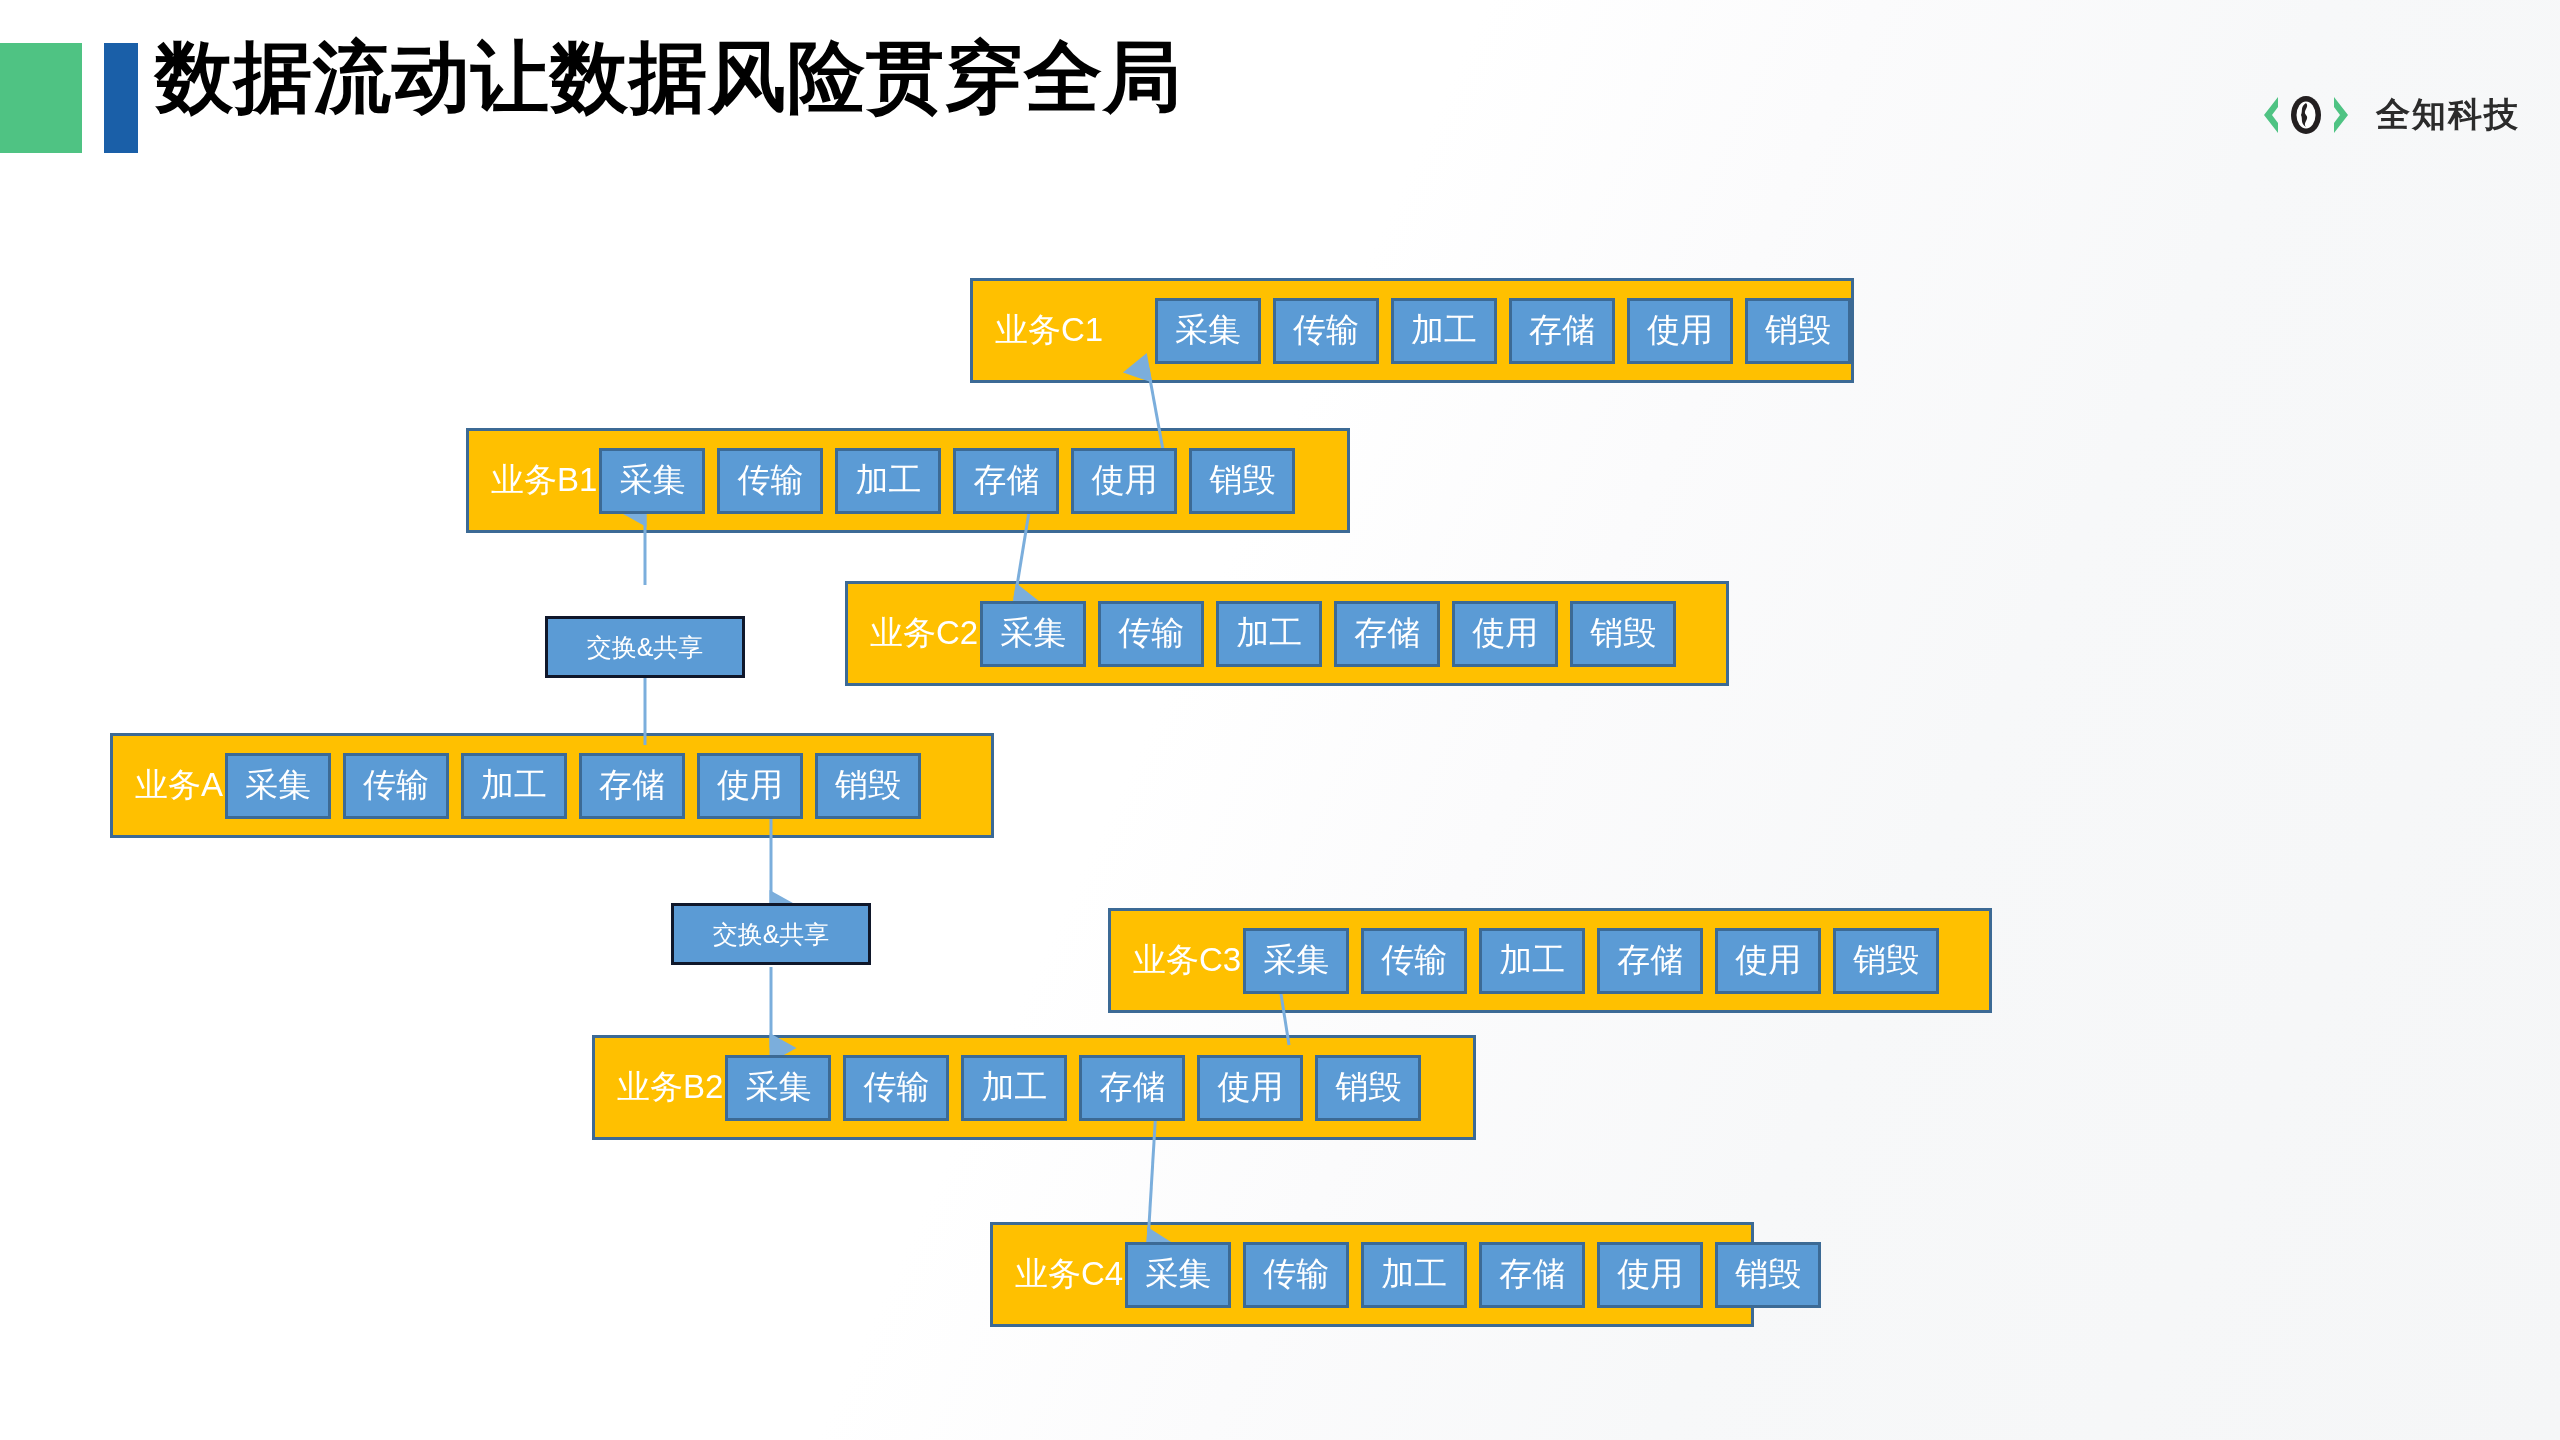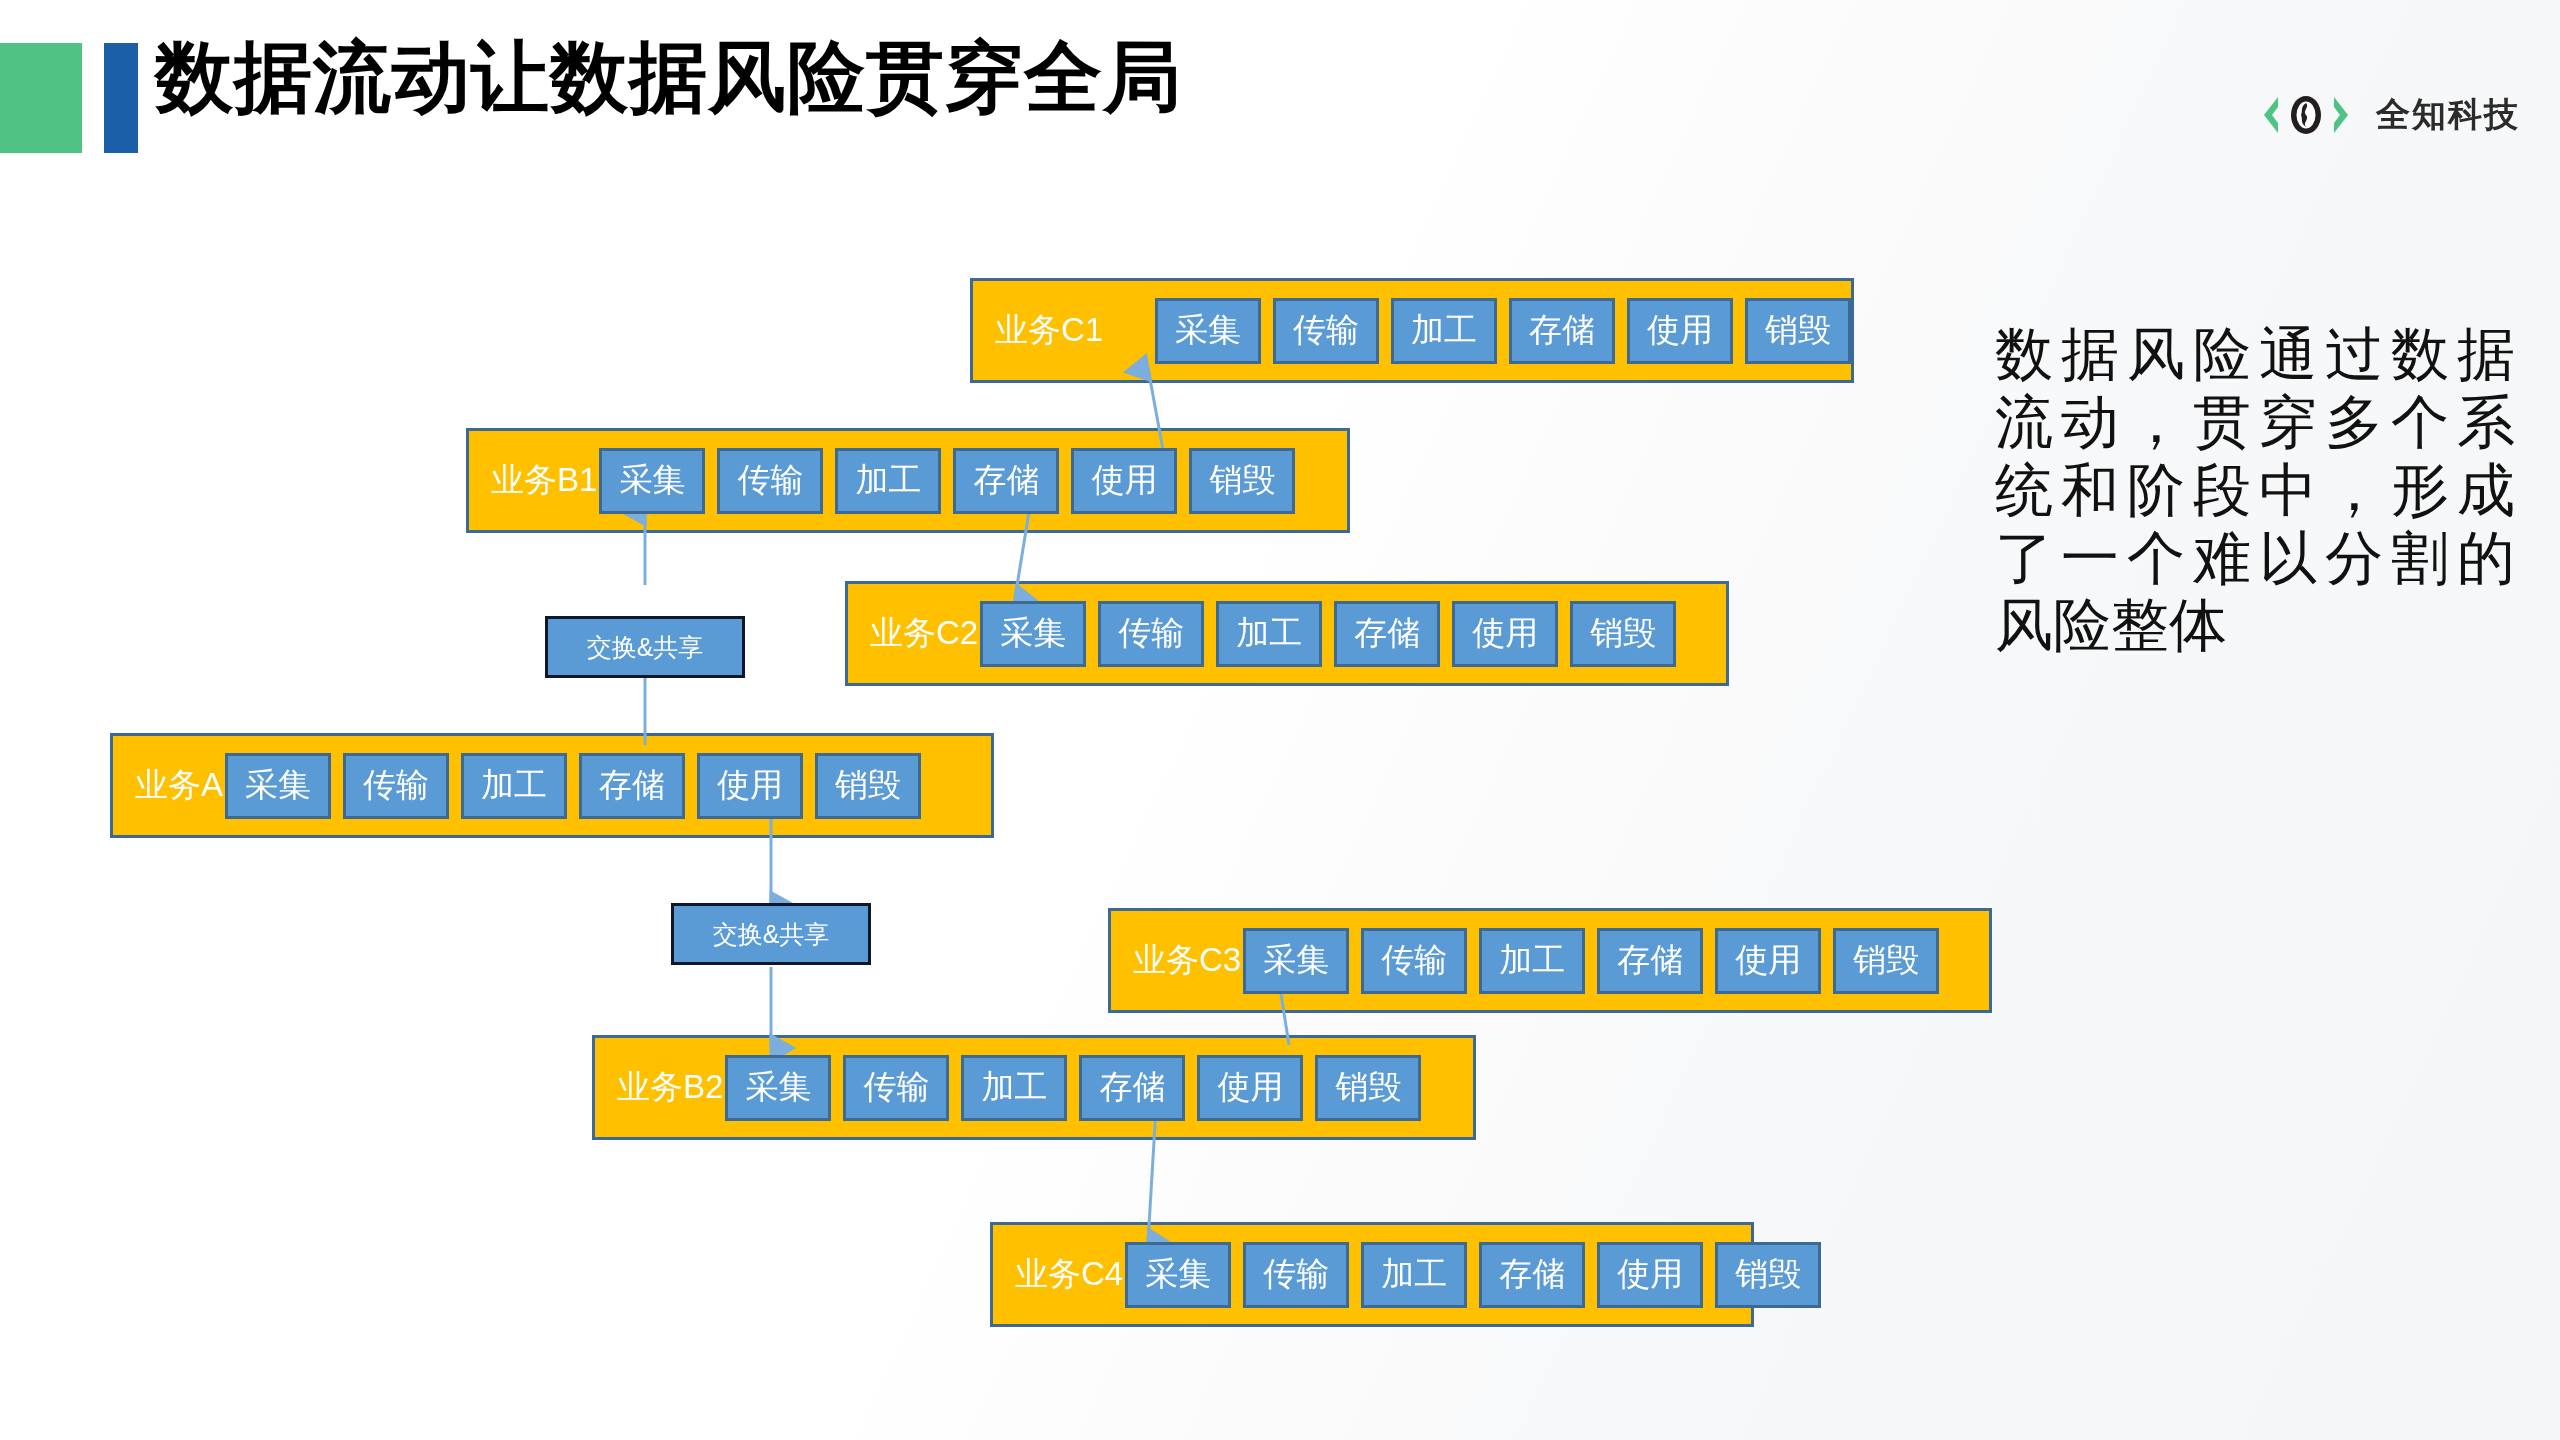--- a/index.html
+++ b/index.html
@@ -109,21 +109,20 @@
     <svg class="logo-mark" viewBox="0 0 96 44">
       <path d="M20 4 L6 22 L20 40 L20 30 L14 22 L20 14 Z" fill="#4FC383"></path>
       <path d="M76 4 L90 22 L76 40 L76 30 L82 22 L76 14 Z" fill="#4FC383"></path>
       <ellipse cx="48" cy="22" rx="15" ry="19" fill="#231f20"></ellipse>
       <ellipse cx="48" cy="22" rx="9.5" ry="13.5" fill="#ffffff"></ellipse>
       <path d="M48 10 C52 14 44 18 48 22 C52 26 44 30 48 34 C42 30 45 26 43 22 C45 18 42 14 48 10 Z" fill="#231f20"></path>
     </svg>
     <span class="logo-text">全知科技</span>
   </div>
 
-  <div class="right-note">数据风险通过数据流动，贯穿多个系统和阶段中，形成了一个难以分割的风险整体</div>
 
   <svg class="links" width="2560" height="1440" viewBox="0 0 2560 1440">
     <defs>
       <marker id="ah-up" markerWidth="10" markerHeight="10" refX="5" refY="8.5" orient="auto" markerUnits="strokeWidth">
         <path d="M5 0 L10 9 L0 9 Z" fill="#7BAEDC"></path>
       </marker>
       <marker id="ah-dn" markerWidth="10" markerHeight="10" refX="5" refY="8.5" orient="auto" markerUnits="strokeWidth">
         <path d="M5 0 L10 9 L0 9 Z" fill="#7BAEDC"></path>
       </marker>
     </defs>

